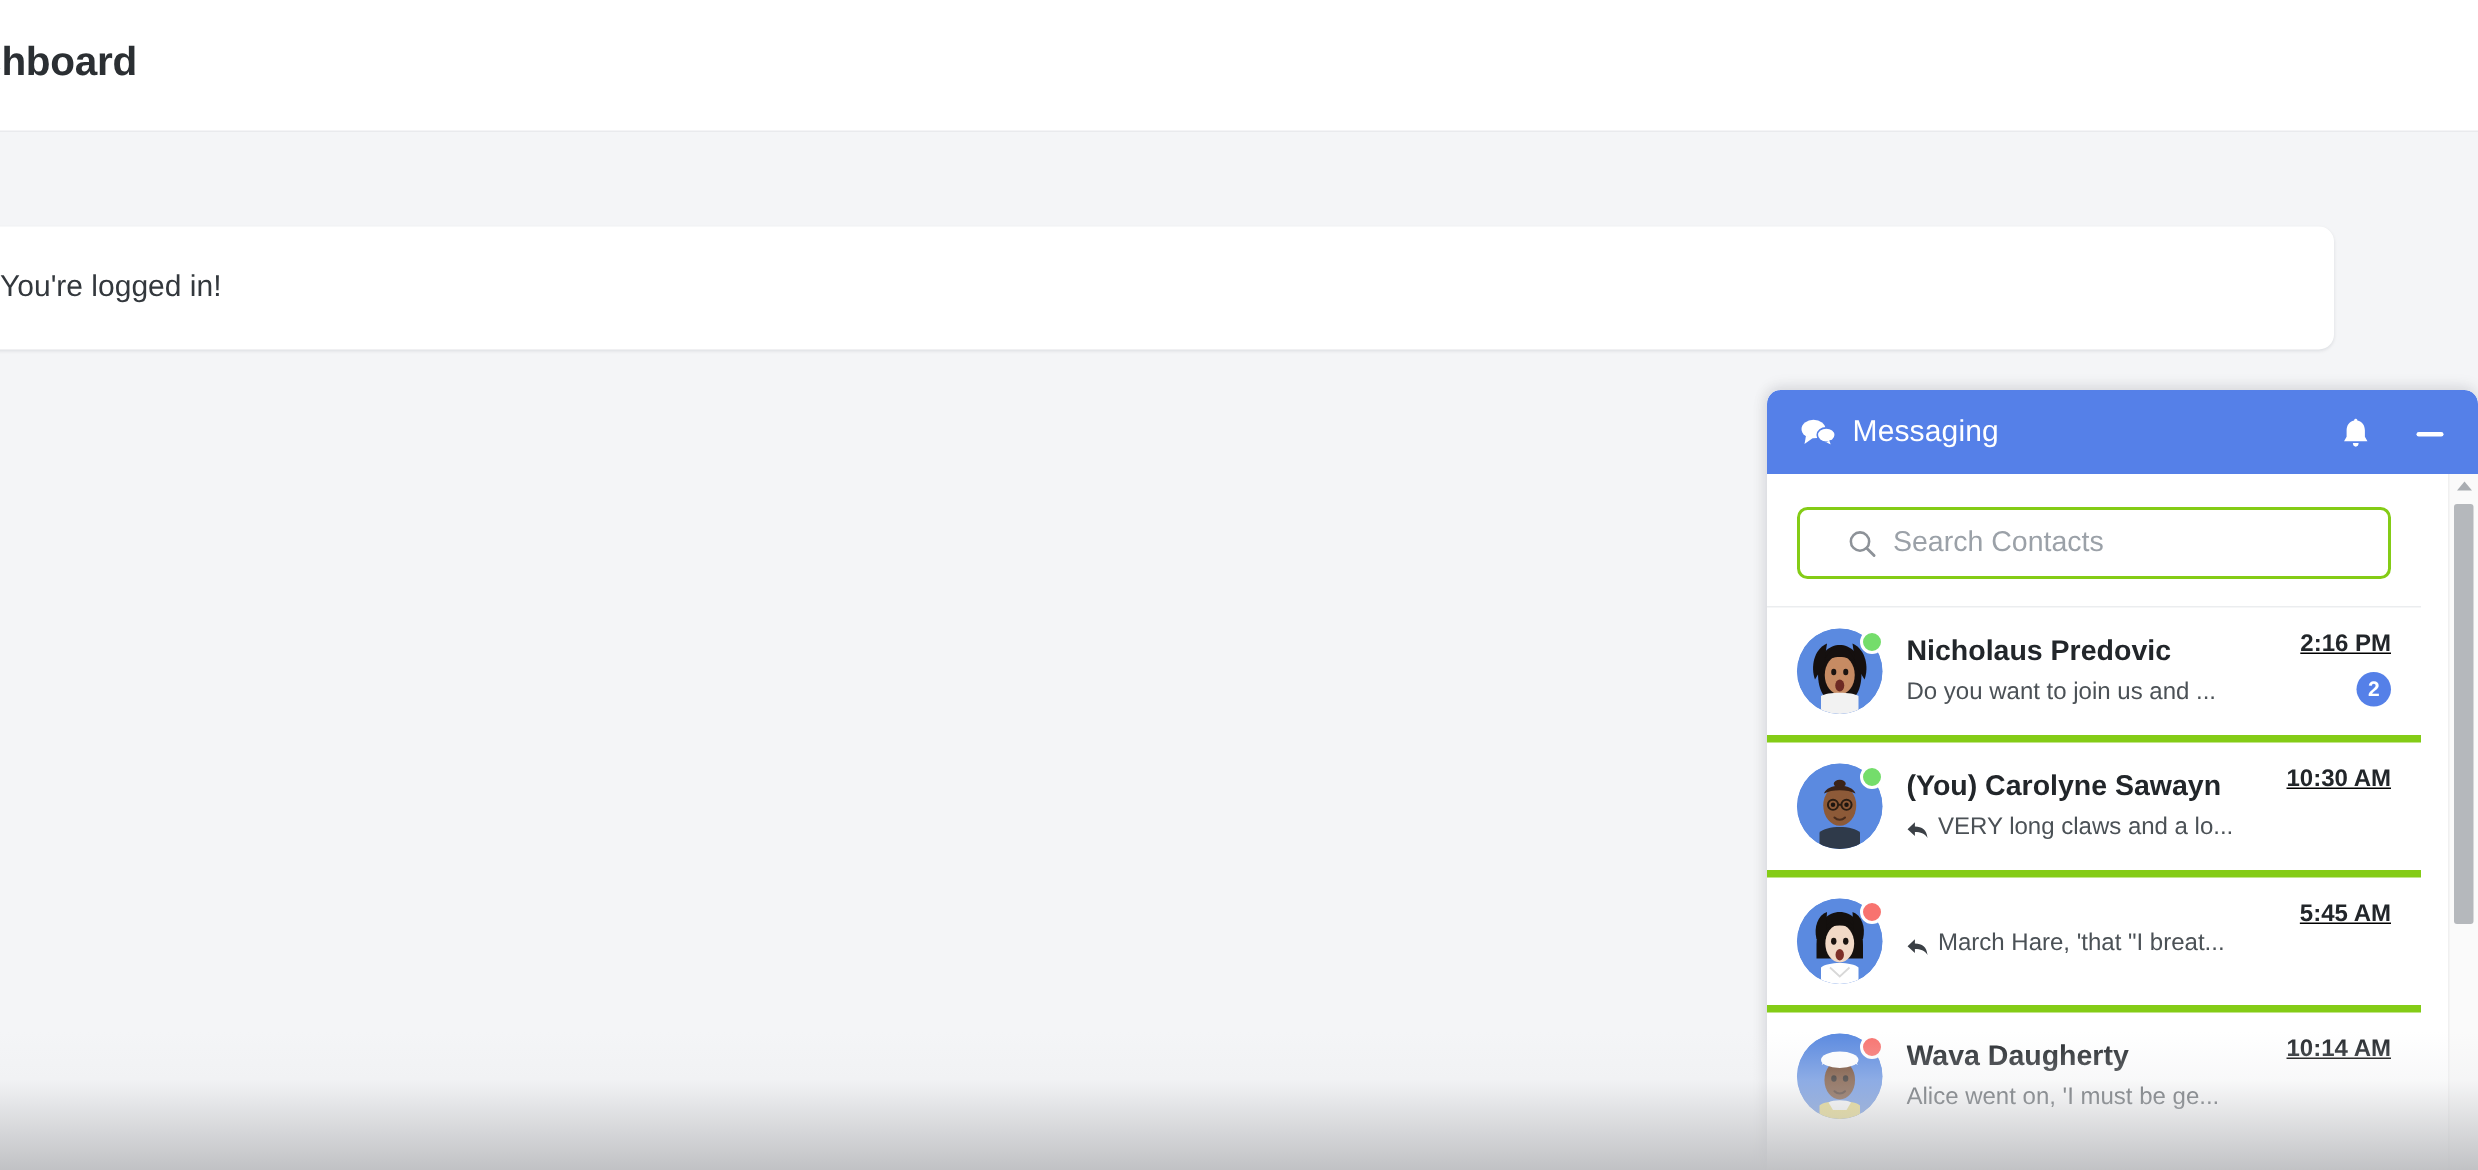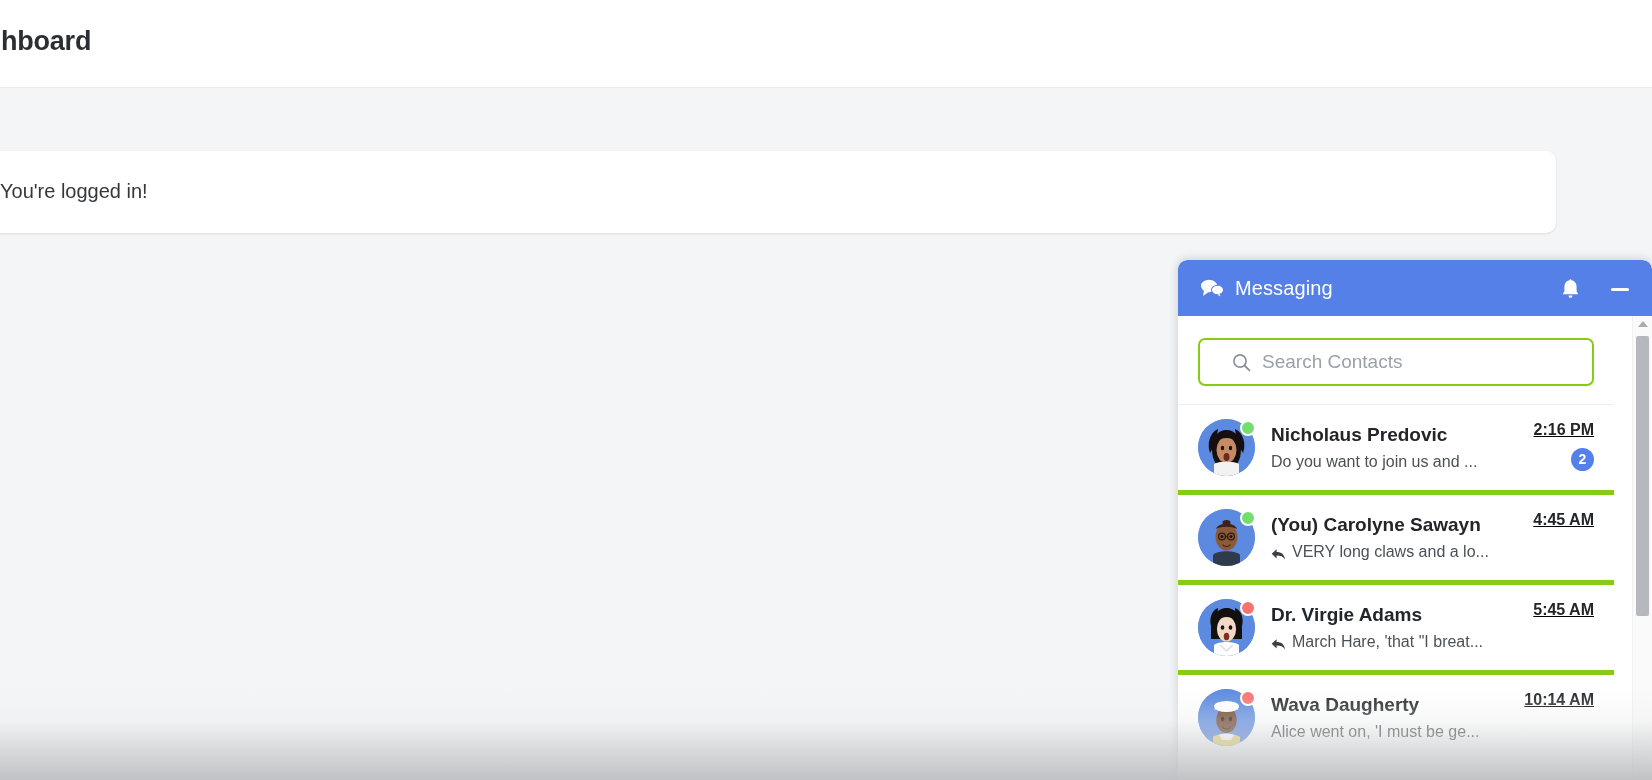--- a/index.html
+++ b/index.html
@@ -419,21 +419,21 @@
               <div class="contact-preview">
                 <span class="reply-icon">
                   <svg viewBox="0 0 15 13" width="15" height="13" xmlns="http://www.w3.org/2000/svg">
                     <path d="M5.6 1.2 L5.6 4 C10.5 4 13.5 6.4 14 11.6 C12 8.4 9.4 7.6 5.6 7.6 L5.6 10.4 L0.7 5.8 Z" fill="#3b4046"></path>
                   </svg>
                 </span>
                 <span>VERY long claws and a lo...</span>
               </div>
             </div>
             <div class="contact-right">
-              <div class="contact-time">4:45 AM</div>
+              <div class="contact-time">10:30 AM</div>
             </div>
           </div>
 
           <div class="contact">
             <div class="avatar-wrap">
               <span class="avatar">
                 <svg viewBox="0 0 57 57" width="57" height="57" xmlns="http://www.w3.org/2000/svg">
                   <circle cx="28.5" cy="28.5" r="28.5" fill="#5b8ae0"></circle>
                   <path d="M13 31 C13 15 21 9 28.5 9 C36 9 44 15 44 31 L44 40 L13 40 Z" fill="#14100e"></path>
                   <ellipse cx="28.5" cy="30" rx="9.6" ry="12.6" fill="#f2d9c6"></ellipse>
@@ -443,21 +443,20 @@
                   <ellipse cx="24.5" cy="28.5" rx="1.8" ry="2.3" fill="#1b1410"></ellipse>
                   <ellipse cx="32.5" cy="28.5" rx="1.8" ry="2.3" fill="#1b1410"></ellipse>
                   <ellipse cx="28.5" cy="37.5" rx="2.8" ry="3.8" fill="#7d2f28"></ellipse>
                   <path d="M16 46 C20 42 37 42 41 46 L41 57 L16 57 Z" fill="#ffffff"></path>
                   <path d="M22 46 L28.5 52 L35 46" fill="none" stroke="#d8d8d8" stroke-width="1.2"></path>
                 </svg>
               </span>
               <span class="status-dot status-offline"></span>
             </div>
             <div class="contact-main">
-              <div class="contact-name">Dr. Virgie Adams</div>
               <div class="contact-preview">
                 <span class="reply-icon">
                   <svg viewBox="0 0 15 13" width="15" height="13" xmlns="http://www.w3.org/2000/svg">
                     <path d="M5.6 1.2 L5.6 4 C10.5 4 13.5 6.4 14 11.6 C12 8.4 9.4 7.6 5.6 7.6 L5.6 10.4 L0.7 5.8 Z" fill="#3b4046"></path>
                   </svg>
                 </span>
                 <span>March Hare, 'that "I breat...</span>
               </div>
             </div>
             <div class="contact-right">

